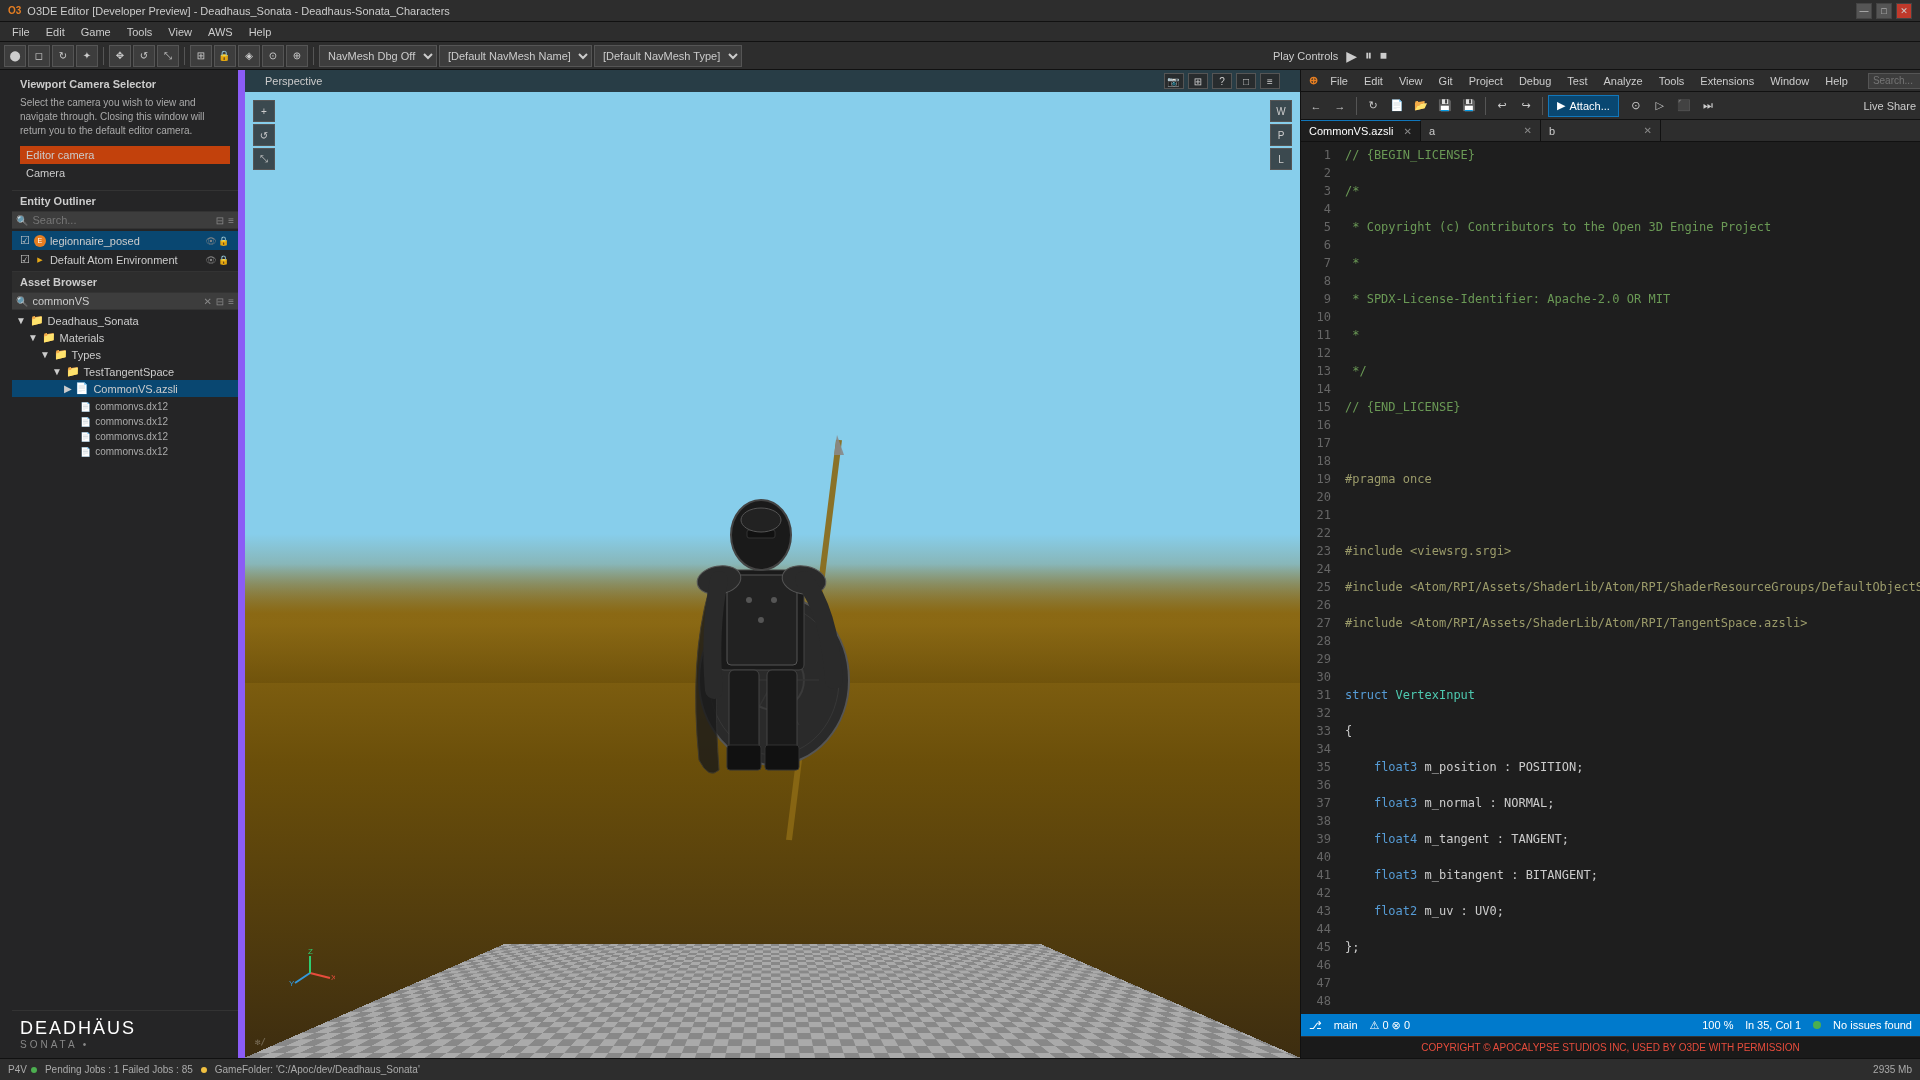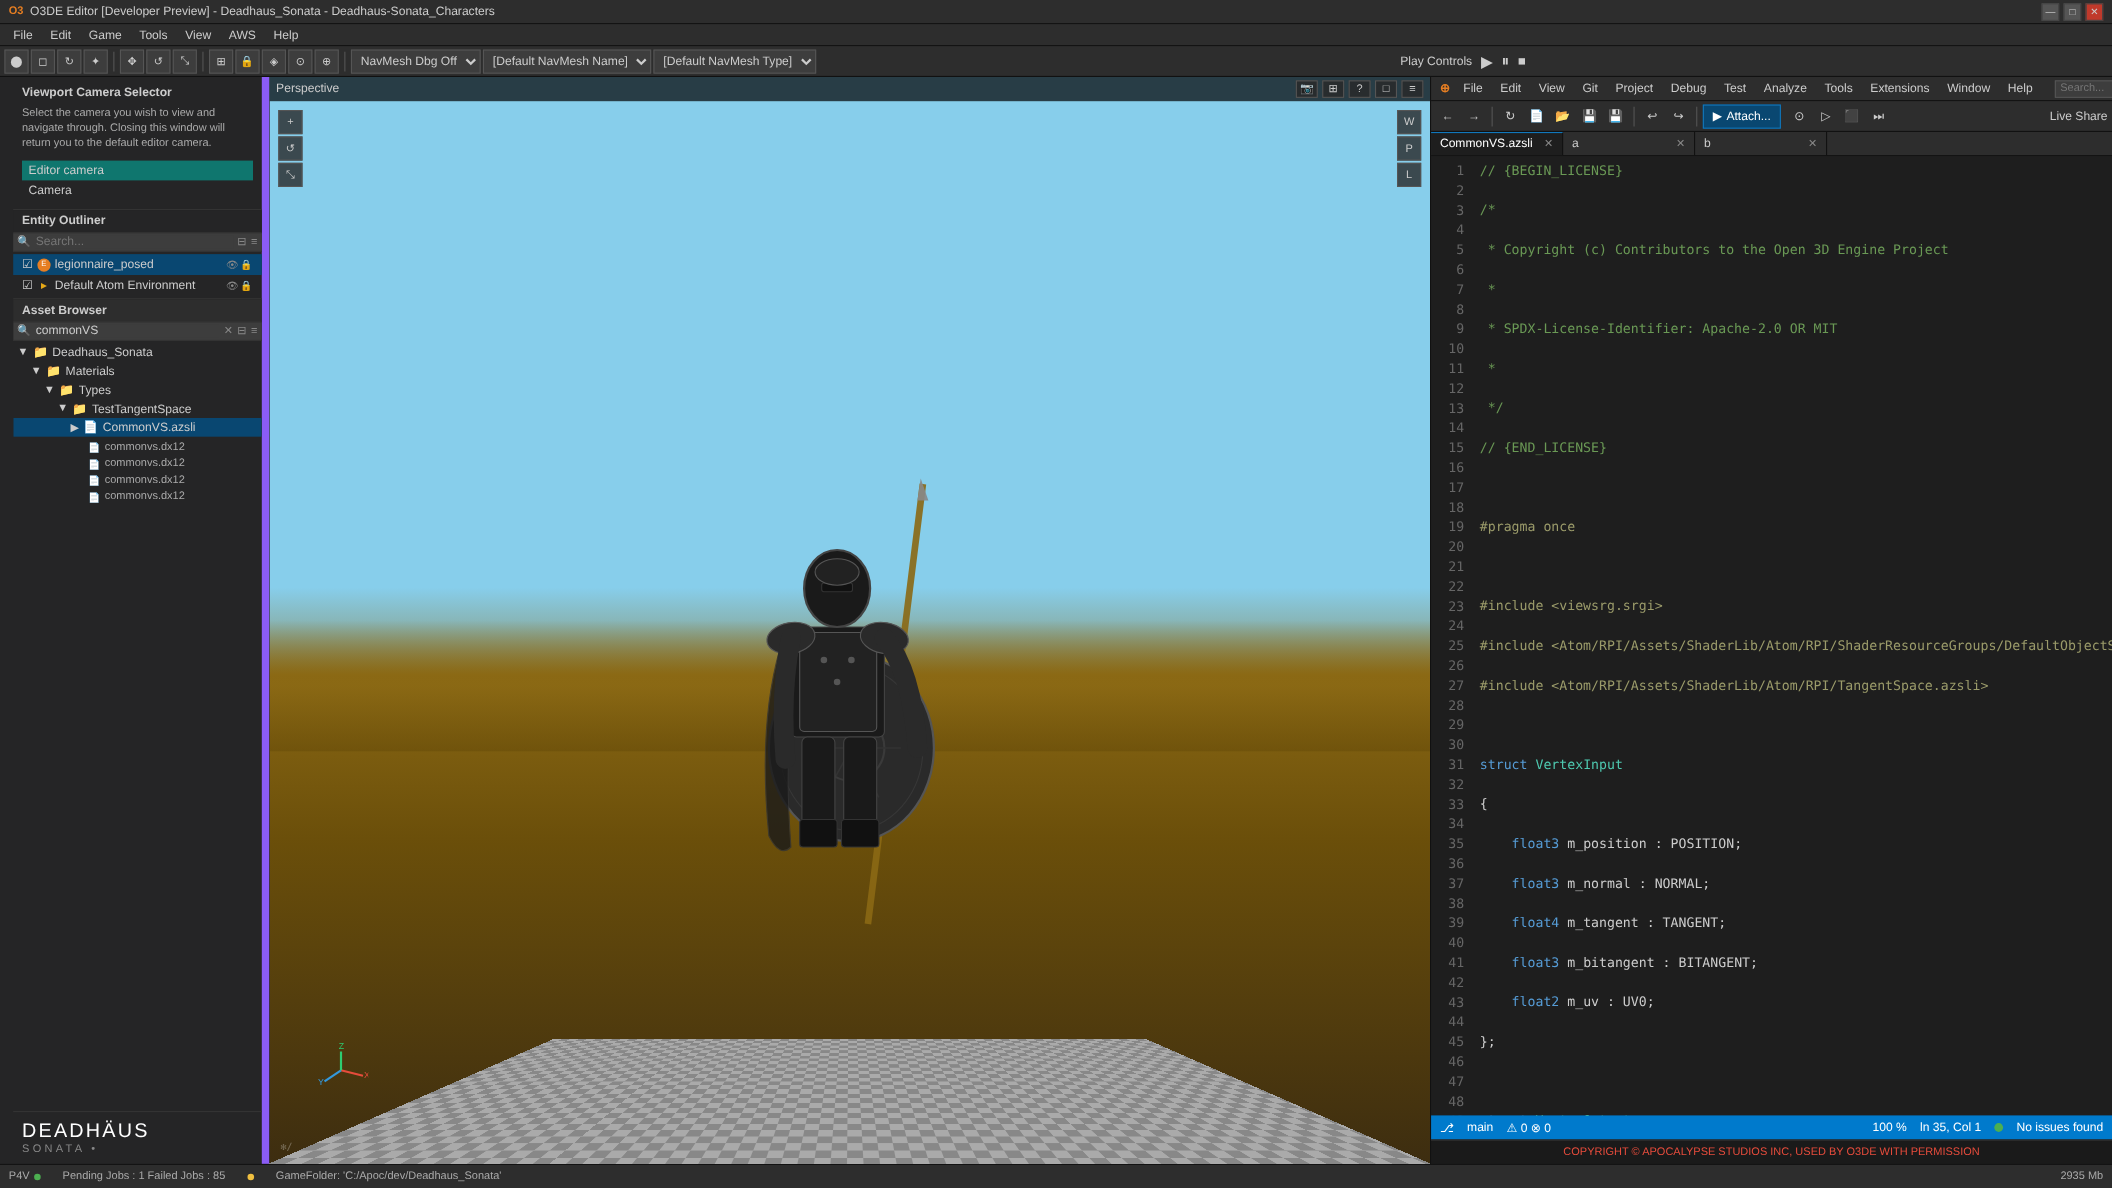--- a/index.html
+++ b/index.html
@@ -27,21 +27,21 @@
     .main-layout { display: flex; height: calc(1080px - 22px - 20px - 28px - 22px); }
 
     
     .left-panel { width: 245px; background: #252526; border-right: 7px solid #8b5cf6; display: flex; flex-direction: column; padding-left: 12px; }
 
     
     .camera-selector { padding: 8px; border-bottom: 1px solid #333; }
     .camera-selector-title { font-size: 11px; color: #ccc; font-weight: bold; margin-bottom: 6px; }
     .camera-selector-desc { font-size: 10px; color: #aaa; line-height: 1.4; margin-bottom: 8px; }
     .camera-item { padding: 3px 6px; font-size: 11px; color: #ccc; cursor: pointer; }
-    .camera-item.selected { background: #0f766e; }
+    .camera-item.selected { background: #c2410c; }
 
     
     .entity-outliner { border-bottom: 1px solid #333; flex: 0 0 auto; }
     .panel-header { background: #252526; padding: 4px 8px; font-size: 11px; color: #ccc; font-weight: bold; border-bottom: 1px solid #333; }
     .search-bar { display: flex; align-items: center; background: #3d3d3d; border-bottom: 1px solid #333; padding: 2px 4px; gap: 4px; }
     .search-input { flex: 1; background: #3d3d3d; border: none; color: #ccc; font-size: 11px; outline: none; }
     .search-icon { color: #888; font-size: 10px; }
     .entity-list { padding: 2px 0; }
     .entity-item { display: flex; align-items: center; padding: 3px 8px; gap: 4px; font-size: 11px; color: #ccc; cursor: pointer; }
     .entity-item.selected { background: #094771; }
@@ -61,21 +61,21 @@
     .tree-item.selected { background: #094771; }
     .tree-icon { font-size: 10px; }
     .tree-label { color: #ccc; }
     .asset-preview { background: #2d2d2d; padding: 4px; text-align: center; font-size: 10px; color: #888; border-top: 1px solid #333; }
     .asset-files { padding: 2px 4px; }
     .asset-file { display: flex; align-items: center; gap: 4px; padding: 2px 4px; font-size: 10px; color: #aaa; }
     .asset-file-icon { color: #888; font-size: 9px; }
 
     
     .viewport { flex: 1; position: relative; background: #1a1a1a; overflow: hidden; }
-    .viewport-header { display: flex; align-items: center; background: rgba(0,0,0,0.7); height: 22px; padding: 0 6px; position: absolute; top: 0; left: 0; right: 0; z-index: 10; }
+    .viewport-header { display: flex; align-items: center; background: rgba(0,0,0,0.7); height: 22px; padding: 0 20px; position: absolute; top: 0; left: 0; right: 0; z-index: 10; }
     .viewport-title { font-size: 11px; color: #ccc; }
     .viewport-3d { width: 100%; height: 100%; background: linear-gradient(180deg, #87CEEB 0%, #87CEEB 50%, #8B6914 55%, #6B4F0A 70%, #3d2d10 100%); position: relative; overflow: hidden; }
     
     
     .viewport-floor { position: absolute; bottom: 0; left: 0; right: 0; height: 45%; background-image: repeating-conic-gradient(#888 0% 25%, #aaa 0% 50%); background-size: 30px 30px; transform: perspective(400px) rotateX(60deg); transform-origin: bottom; }
     
     
     .character-figure { position: absolute; bottom: 20%; left: 50%; transform: translateX(-55%); width: 280px; height: 480px; }
     
     
@@ -121,21 +121,21 @@
     
     .status-bar { display: flex; align-items: center; background: #007acc; height: 22px; padding: 0 8px; font-size: 11px; color: white; }
     .status-left { display: flex; align-items: center; gap: 12px; }
     .status-right { margin-left: auto; display: flex; align-items: center; gap: 12px; }
     .status-zoom { background: transparent; border: none; color: white; font-size: 11px; cursor: pointer; margin-left: 24px; }
     .status-issues { display: flex; align-items: center; gap: 12px; }
     .status-dot { width: 8px; height: 8px; border-radius: 50%; background: #4caf50; }
     .copyright-bar { display: flex; align-items: center; justify-content: center; background: #1a1a1a; height: 22px; font-size: 10px; color: #888; border-top: 1px solid #333; }
 
     
-    .main-status { display: flex; align-items: center; background: #2d2d2d; height: 22px; padding: 0 8px; font-size: 10px; color: #aaa; border-top: 1px solid #111; gap: 20px; }
+    .main-status { display: flex; align-items: center; background: #2d2d2d; height: 22px; padding: 0 8px; font-size: 10px; color: #aaa; border-top: 1px solid #111; gap: 8px; }
     .status-indicator { display: flex; align-items: center; gap: 4px; }
     .green-dot { width: 6px; height: 6px; border-radius: 50%; background: #4caf50; }
     .yellow-dot { width: 6px; height: 6px; border-radius: 50%; background: #f0c040; }
 
     
     .deadhaus-logo { padding: 8px; border-top: 1px solid #333; }
     .logo-text { font-size: 18px; font-weight: normal; color: #fff; letter-spacing: 2px; line-height: 1.1; }
     .logo-sub { font-size: 10px; color: #888; letter-spacing: 3px; }
 
     

